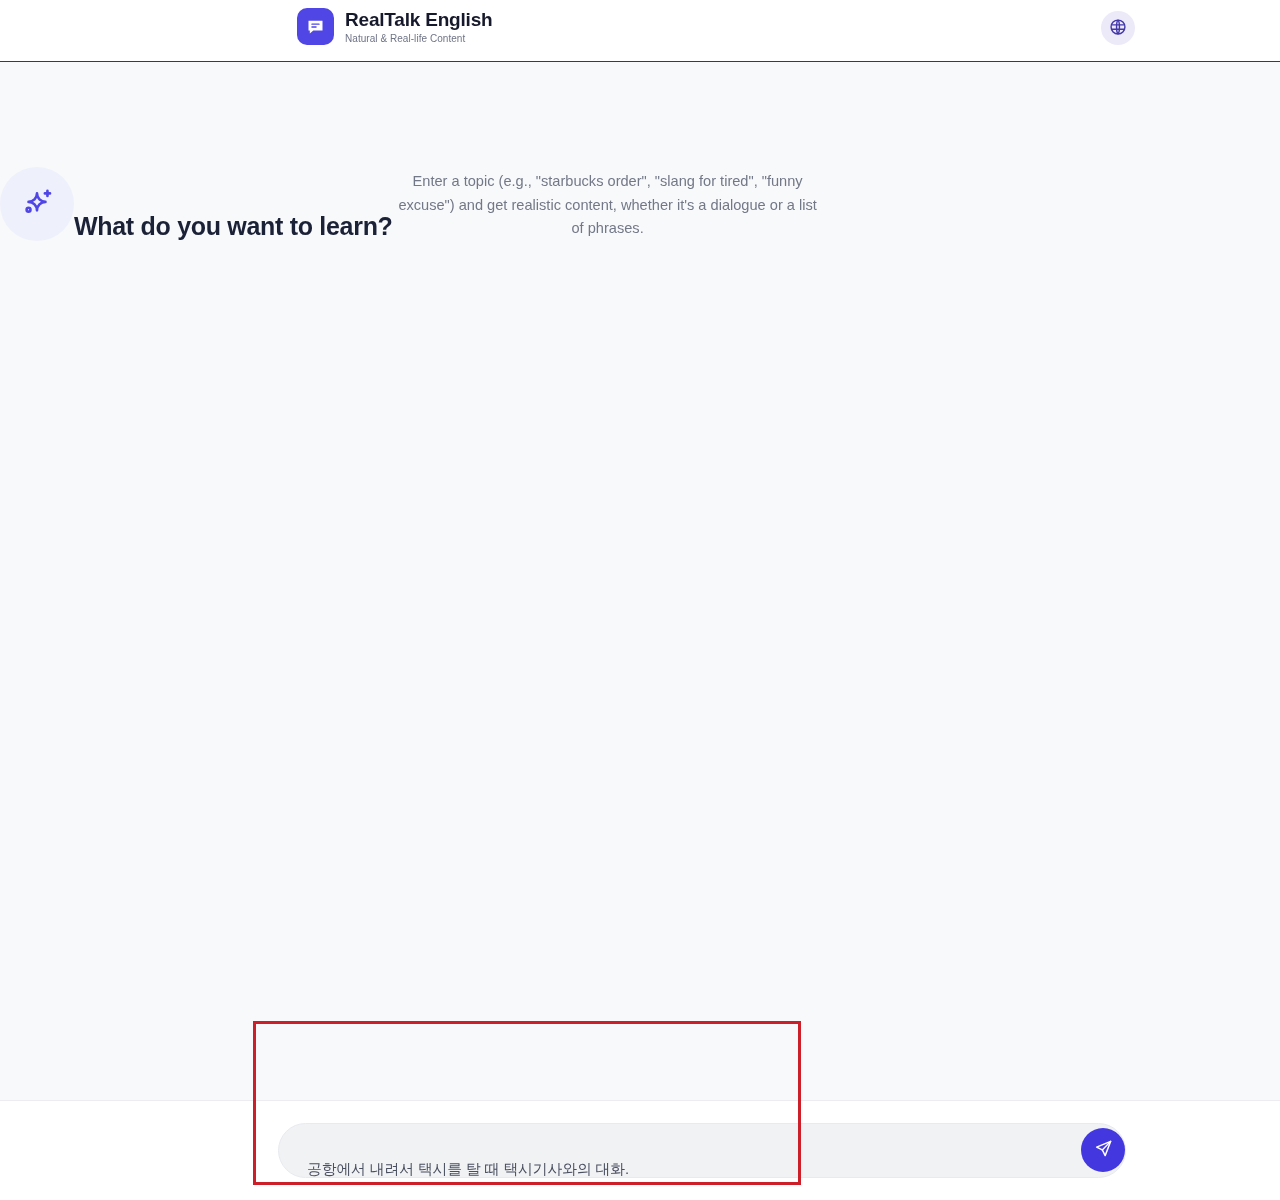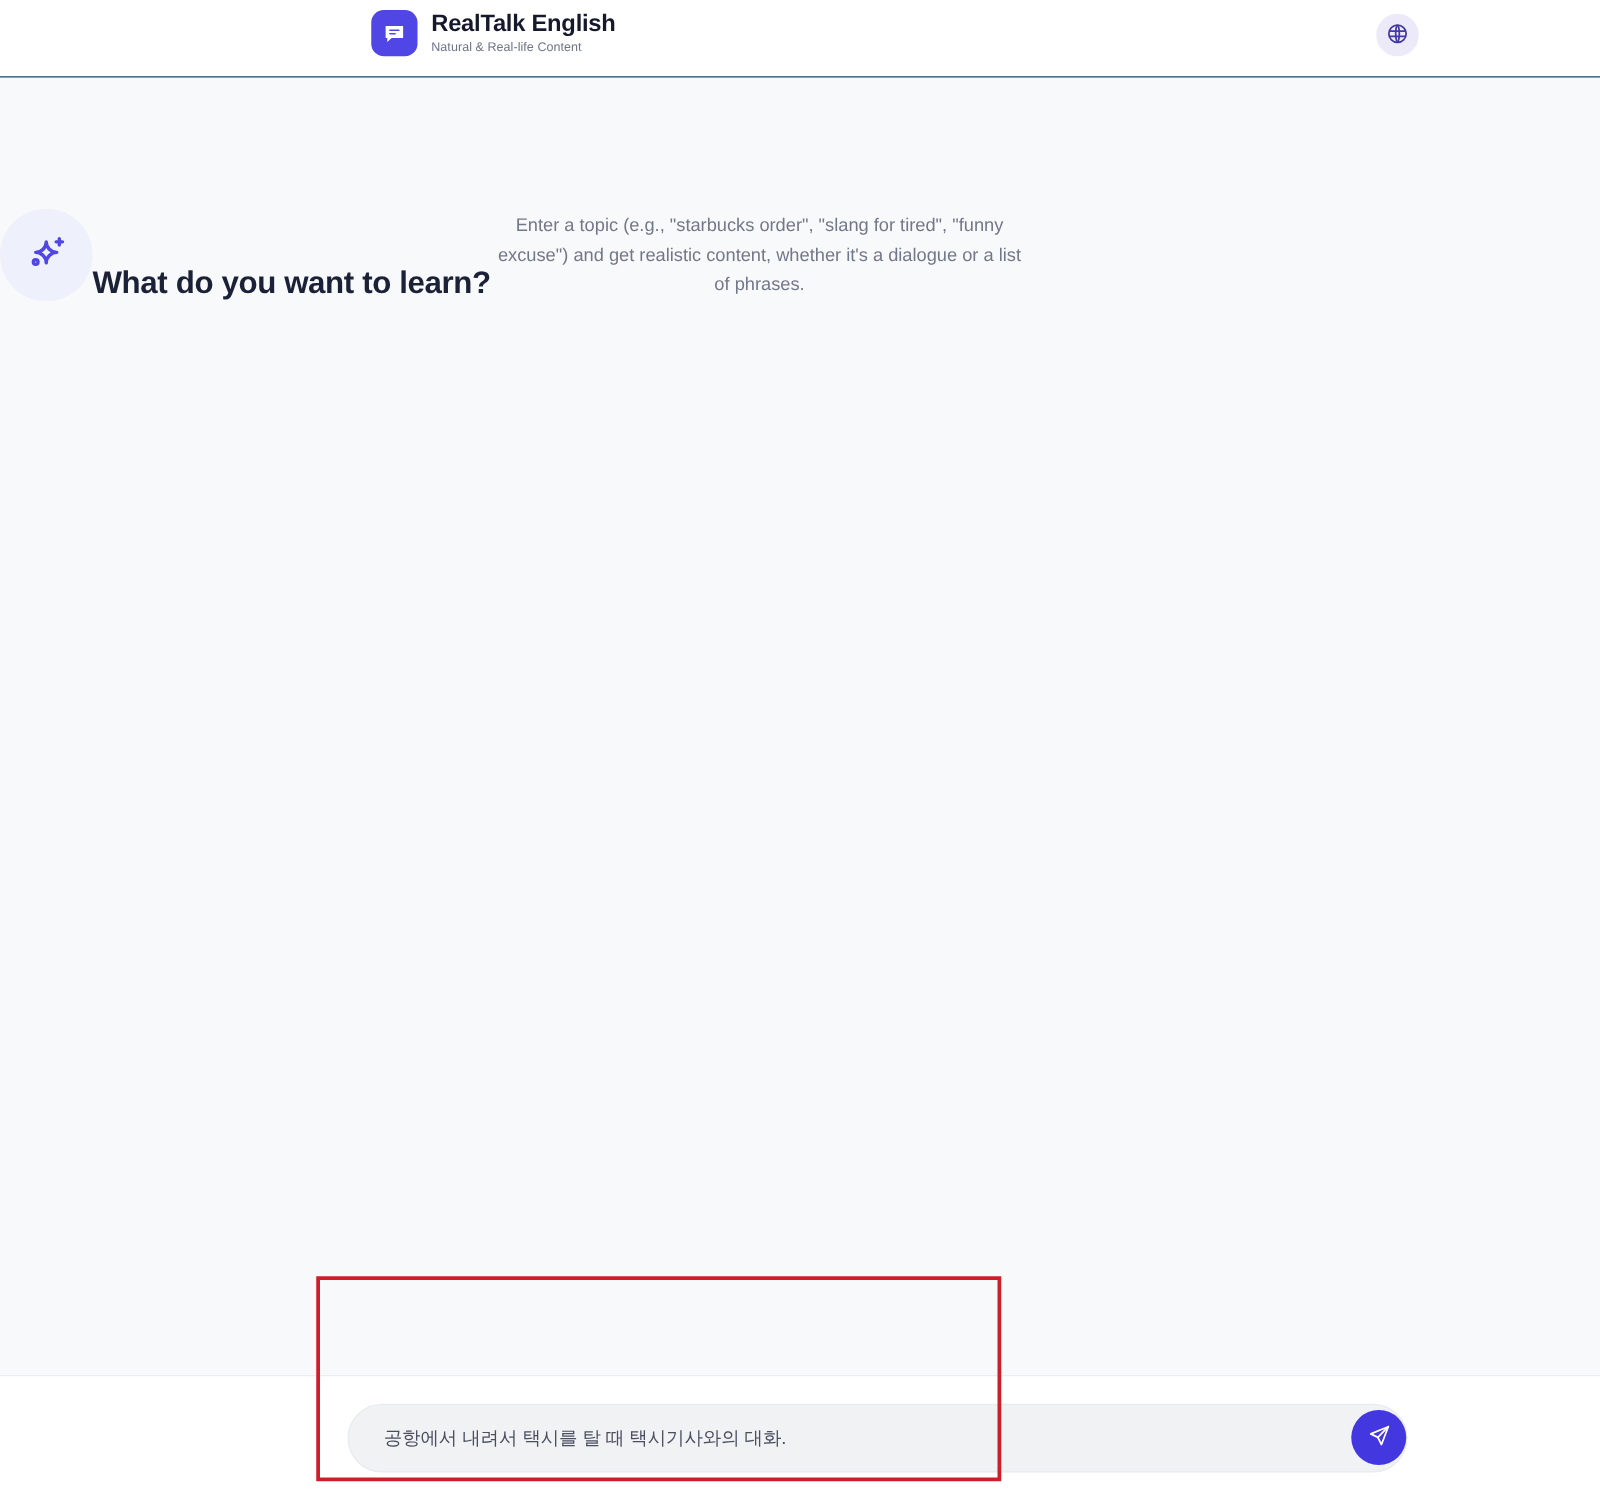--- a/index.html
+++ b/index.html
@@ -145,21 +145,21 @@
     height: 55px;
   }
 
   .composer-field {
     width: 100%;
     height: 100%;
     border-radius: 28px;
     background: #f1f2f4;
     border: 1px solid #e9eaee;
     display: flex;
-    align-items: center;
+    align-items: flex-end;
     padding: 0 70px 0 28px;
   }
 
   .composer-input {
     width: 100%;
     border: none;
     outline: none;
     background: transparent;
     font-family: "Liberation Sans", "DejaVu Sans", sans-serif;
     font-size: 14.8px;

